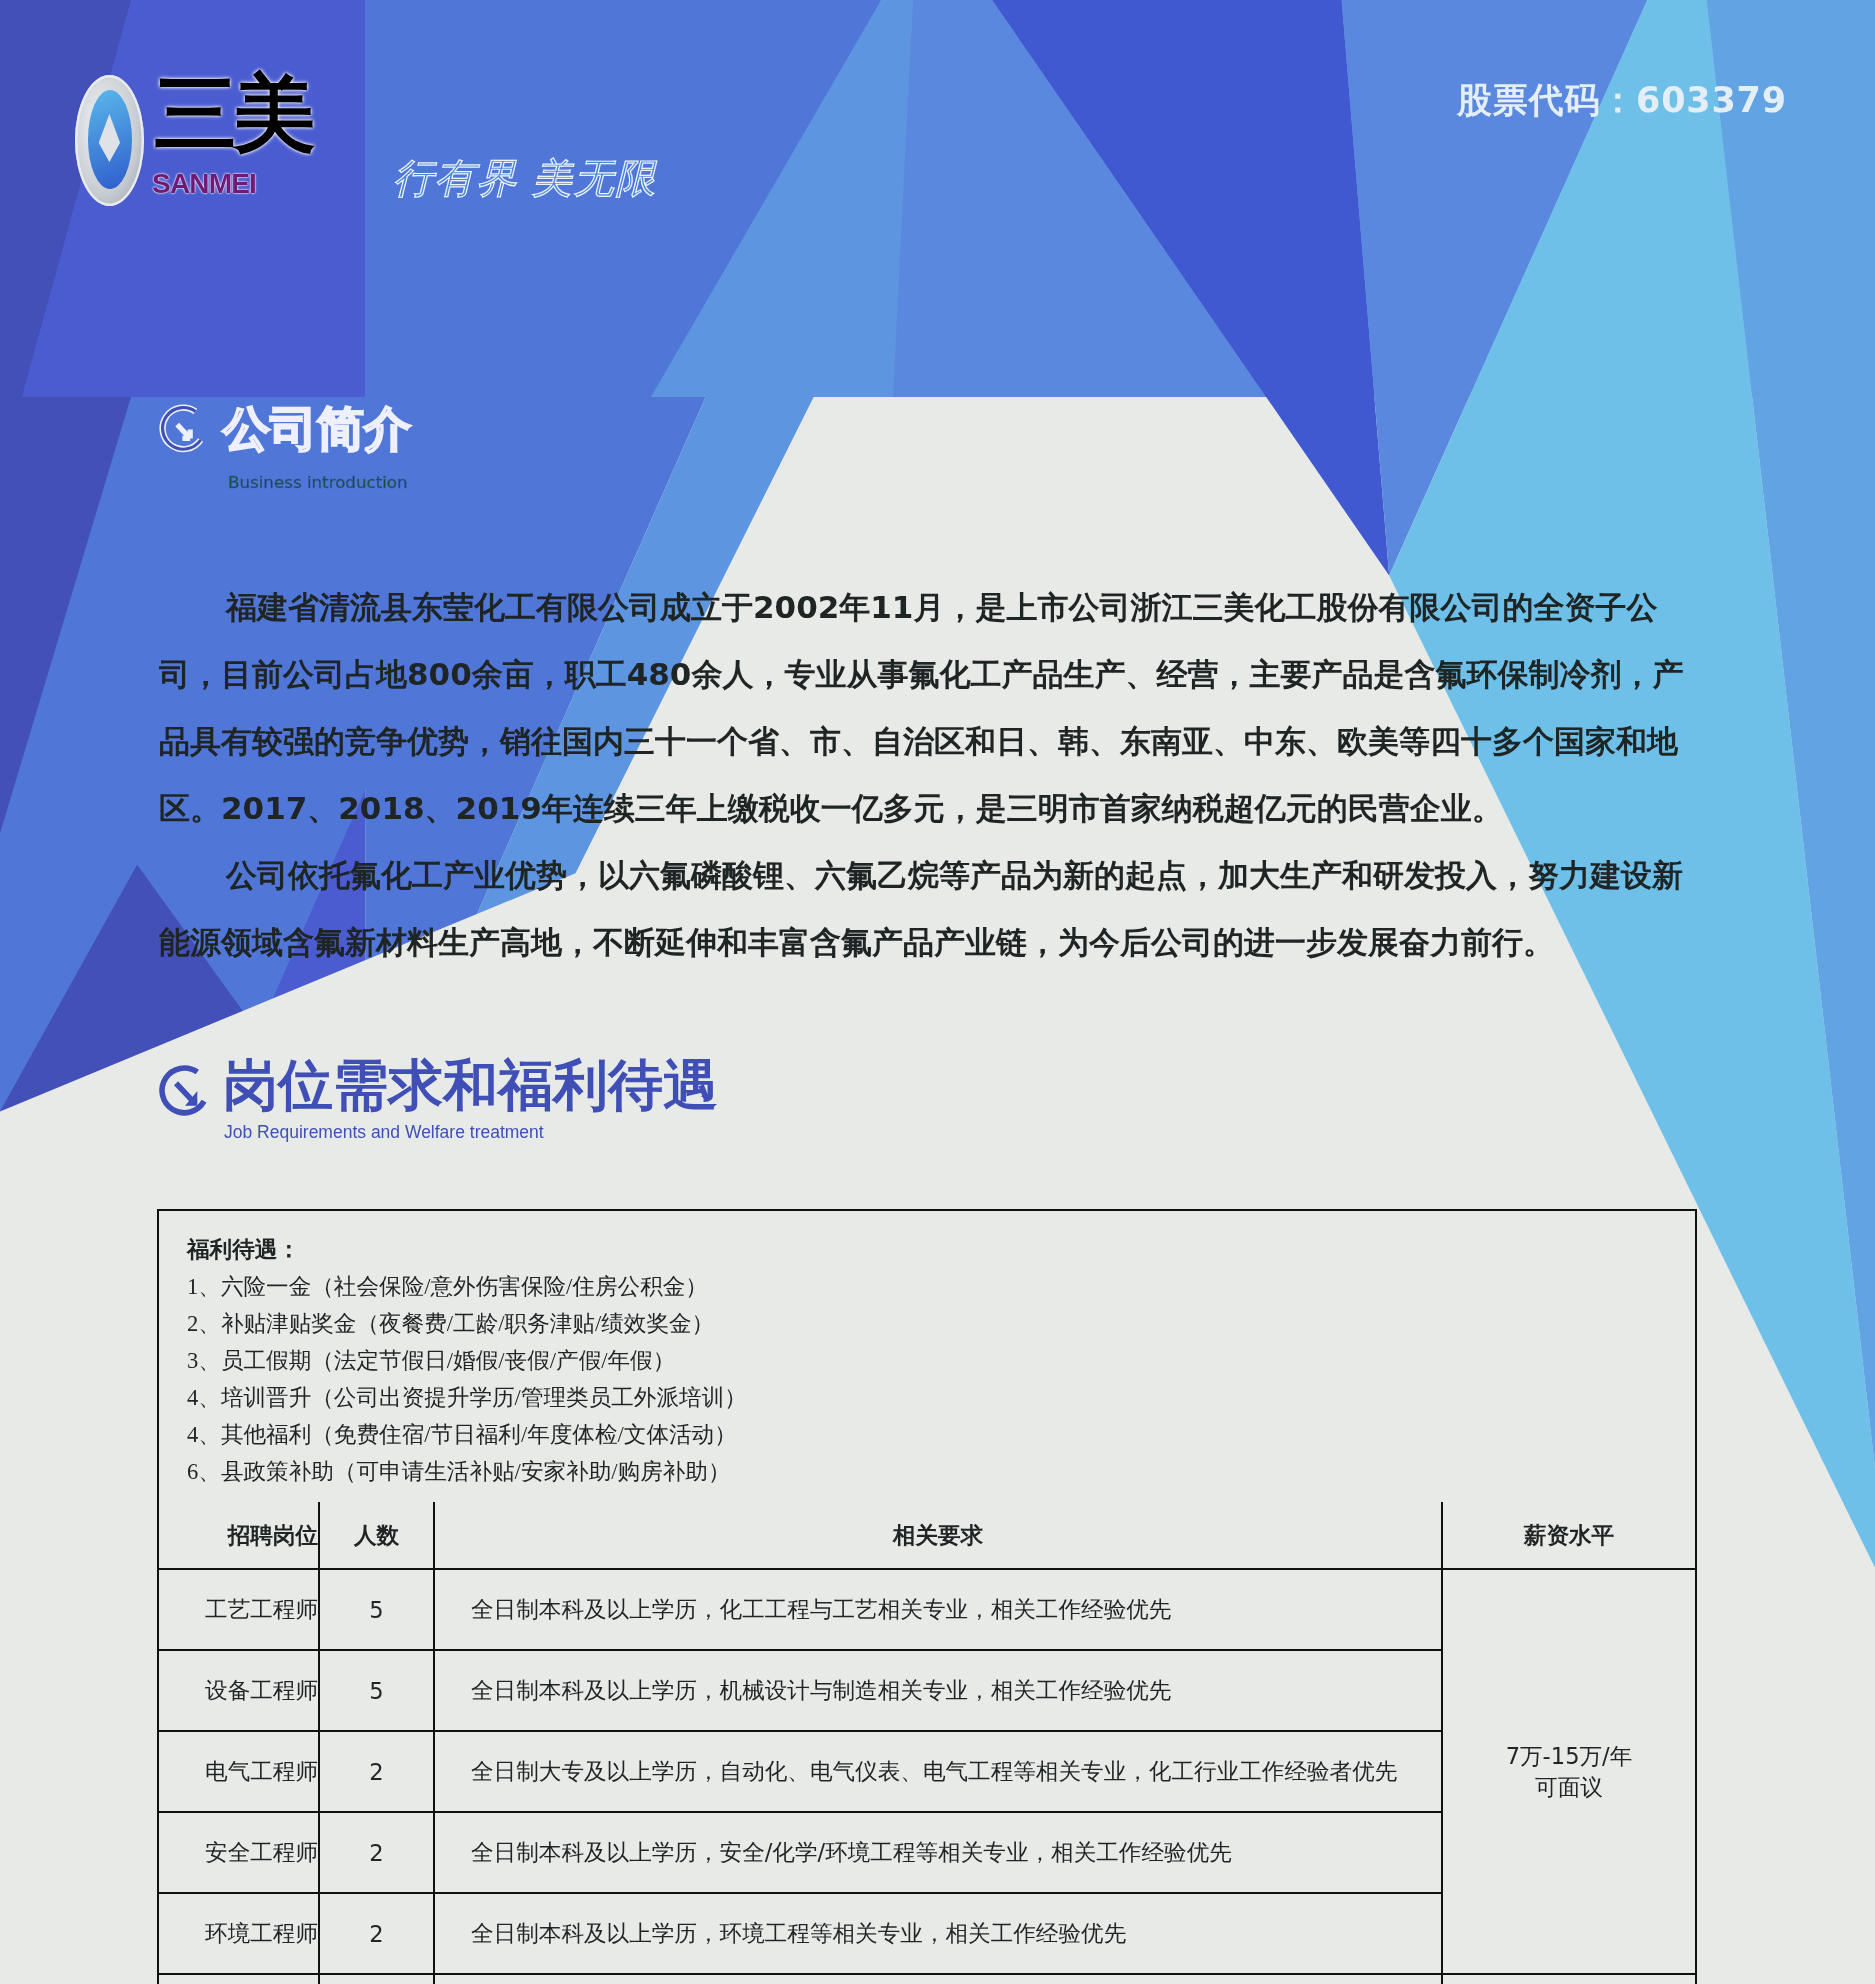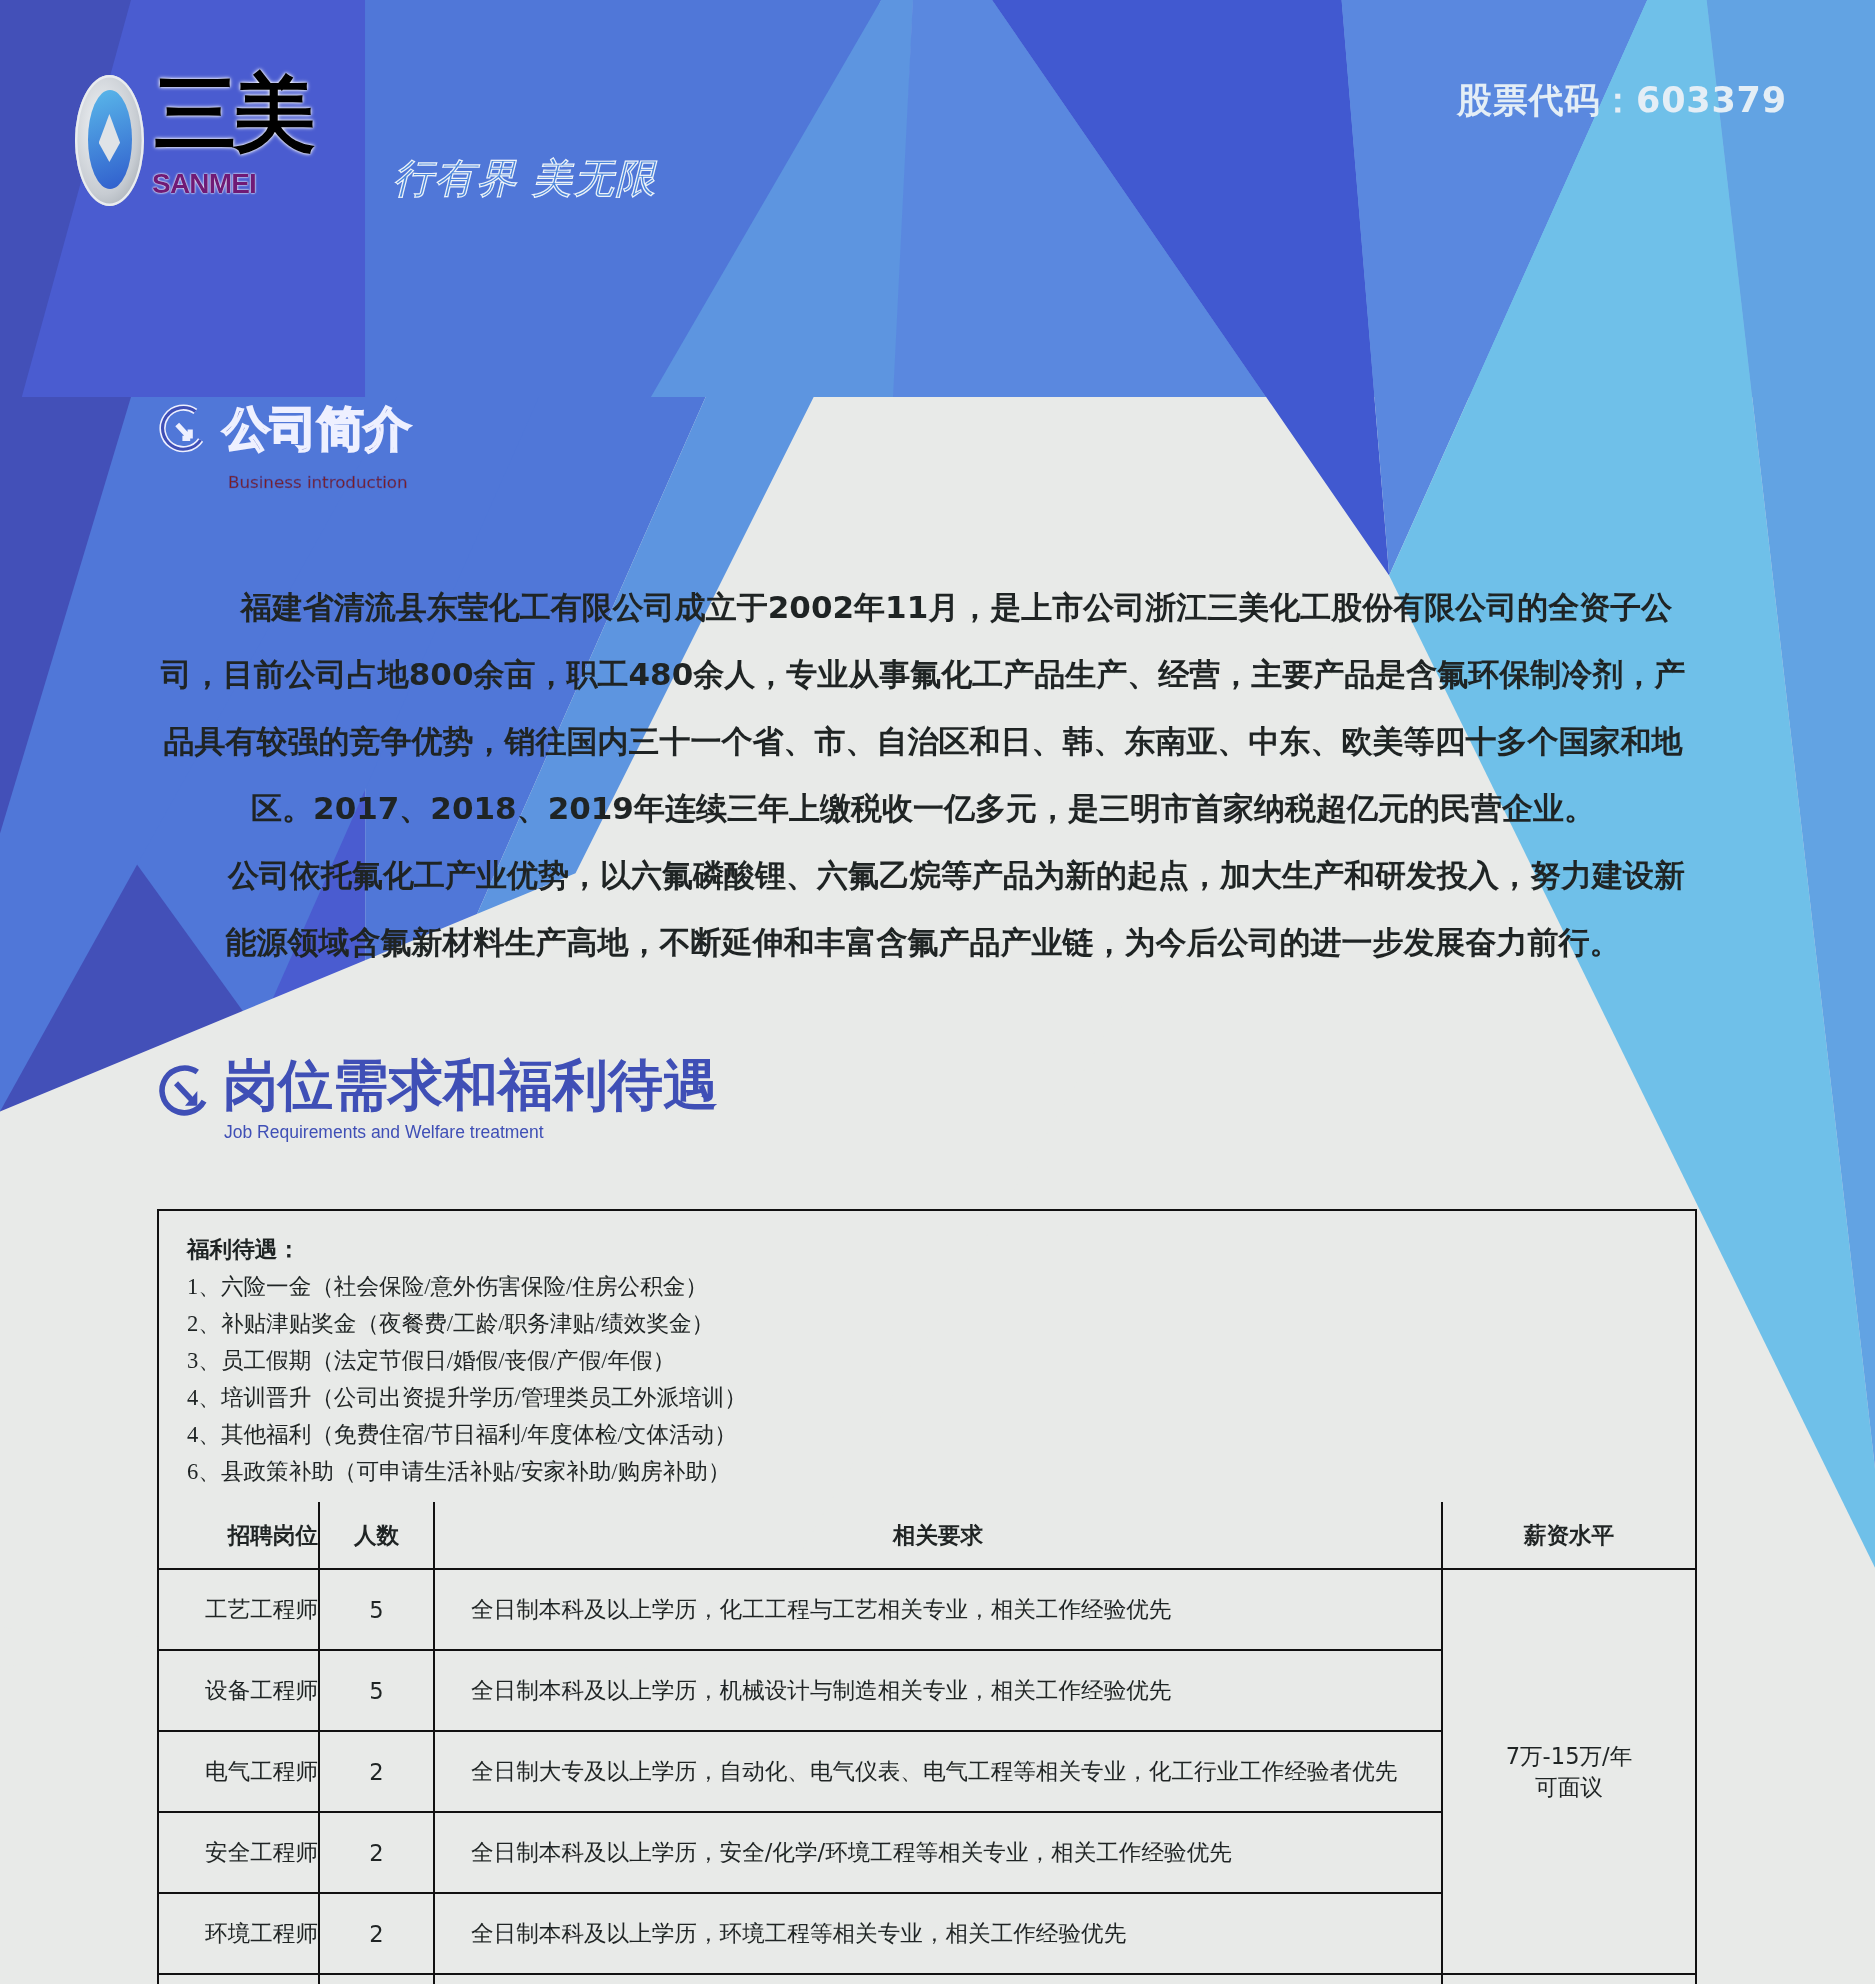--- a/index.html
+++ b/index.html
@@ -15,28 +15,28 @@
   .logo-en{position:absolute;left:77px;top:93px;font-family:"Liberation Sans",sans-serif;font-weight:bold;font-size:28px;color:#701a75;letter-spacing:-0.8px;text-shadow:0 0 2.4px #fff,0 0 1.6px #fff;}
   .slogan{left:393px;top:151px;font-family:"DejaVu Serif",serif;font-size:40px;color:#4a86dc;font-style:italic;-webkit-text-stroke:1.2px #eef3f8;letter-spacing:1.6px;}
   .stock{left:1457px;top:77px;font-size:35px;font-weight:bold;color:#e4eef6;letter-spacing:0.8px;}
   
   .sec-icon{width:52px;height:52px;}
   .sec-title{font-weight:bold;color:#3f4fb6;line-height:1;}
   .sec-sub{color:#3f4fb6;font-family:"Liberation Sans",sans-serif;}
   .h1-wrap{left:159px;top:401px;}
   .h1-title{position:absolute;left:64px;top:4px;font-size:47px;color:#3f4fb6;-webkit-text-stroke:2px #eef0ff;white-space:nowrap;}
   .h1-icon{position:absolute;left:0;top:0;}
-  .h1-sub{position:absolute;left:69px;top:71px;font-size:16.7px;color:#7f1d1d;white-space:nowrap;-webkit-text-stroke:0.4px #3f4fb6;}
+  .h1-sub{position:absolute;left:69px;top:71px;font-size:16.7px;color:#14532d;white-space:nowrap;-webkit-text-stroke:0.4px #3f4fb6;}
   .h-wrap{position:absolute;z-index:2;}
   .h-wrap .t{position:absolute;left:66px;top:0;font-size:55px;white-space:nowrap;}
   .h-wrap .s{position:absolute;left:67px;top:64px;font-size:17.5px;white-space:nowrap;}
   .h-wrap .i{position:absolute;left:0;top:4px;}
   
   .intro{left:159px;top:574px;width:1528px;font-size:31px;font-weight:bold;line-height:67px;color:#1f2424;}
-  .intro p{margin:0;text-indent:67px;text-align:center;}
+  .intro p{margin:0;text-indent:67px;}
   
   .jobs{left:157px;top:1209px;width:1540px;border:2.8px solid #111;box-sizing:border-box;background:transparent;}
   .benefits{padding:20px 0 12px 28px;font-size:22.6px;line-height:37px;font-family:Liberation Serif, serif;}
   .benefits .bt{font-weight:bold;}
   table{width:100%;border-collapse:collapse;font-size:22.6px;}
   th,td{border:2.8px solid #111;text-align:center;vertical-align:middle;padding:0;}
   th{height:66px;font-weight:bold;}
   tr.r1 td{height:79px;}
   td.req{text-align:left;padding-left:36px;}
   td.col1{width:159px;}

